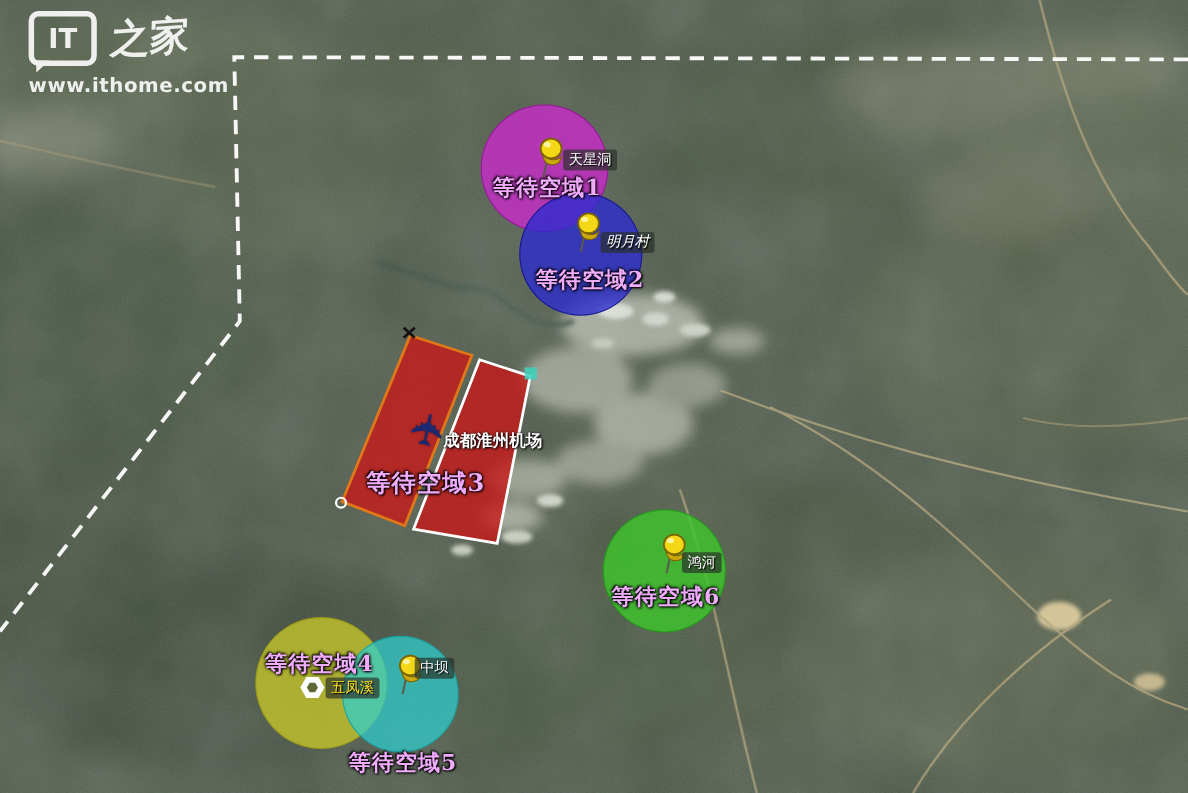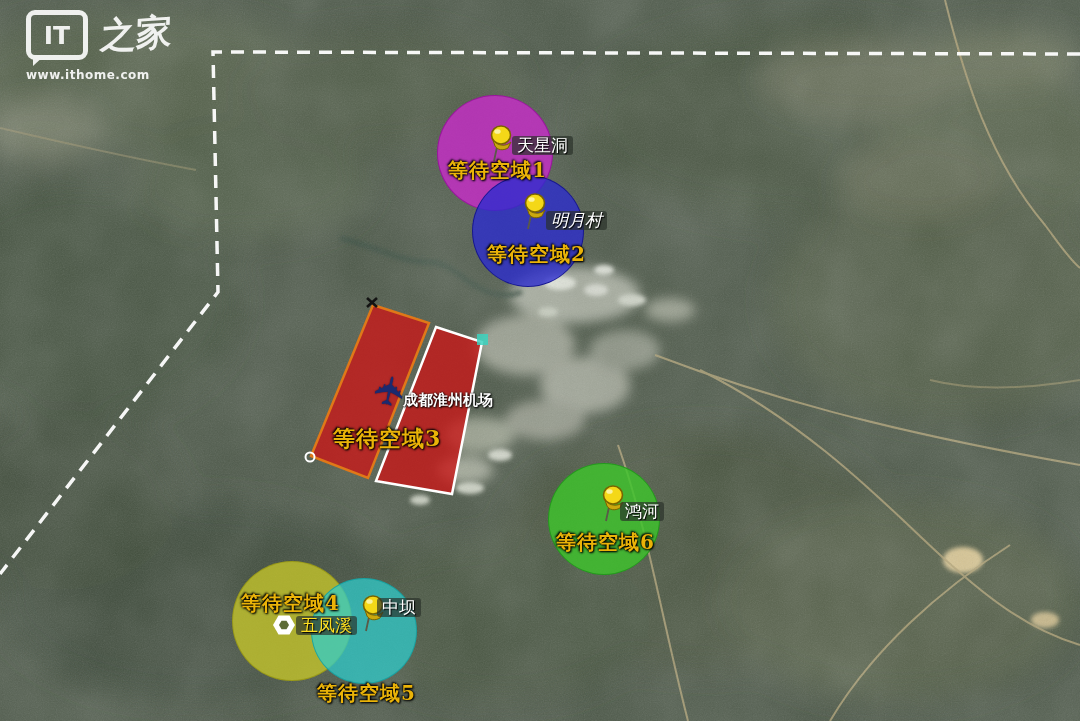--- a/index.html
+++ b/index.html
@@ -4,43 +4,43 @@
 <style>
   html,body{margin:0;padding:0;background:#222;}
   .stage{position:relative;width:1080px;height:721px;overflow:hidden;
          background:#4d5949;font-family:"DejaVu Sans","Liberation Sans",sans-serif;}
   .stage svg.layer{position:absolute;left:0;top:0;}
   .layer-terrain{z-index:0;}
   .layer-circles{z-index:2;}
   .layer-overlay{z-index:3;}
   .layer-labels{z-index:4;}
   .zone-circle{position:absolute;border-radius:50%;}
-  .zone-label{position:absolute;color:#eab308;font-weight:bold;font-size:20px;white-space:nowrap;
+  .zone-label{position:absolute;color:#f0abfc;font-weight:bold;font-size:20px;white-space:nowrap;
               font-family:"DejaVu Serif","Liberation Serif",serif;letter-spacing:1px;
               text-shadow:0 0 3px #000,1px 1px 2px #000,-1px -1px 2px #000;z-index:4;}
-  .pin-badge{position:absolute;background:rgba(42,48,42,0.68);color:#fff;font-size:17px;
+  .pin-badge{position:absolute;background:rgba(42,48,42,0.68);color:#fff;font-size:13px;
              line-height:17px;padding:1px 5px;border-radius:3px;white-space:nowrap;
              text-shadow:1px 1px 1px #000;z-index:4;}
   .pin-badge.yellow-text{color:#ffdf20;}
   .airport-label{position:absolute;color:#fff;font-weight:bold;font-size:15px;white-space:nowrap;
                  text-shadow:0 0 2px #000,1px 1px 2px #000;z-index:4;}
   .plane{position:absolute;width:46px;height:46px;display:flex;align-items:center;justify-content:center;
          font-size:40px;color:#1b2a70;transform:rotate(-78deg);z-index:4;
          text-shadow:0 0 2px rgba(0,0,30,0.6);}
   
   .watermark{position:absolute;left:26px;top:10px;z-index:5;opacity:0.9;color:#fff;}
   .wm-row{display:flex;align-items:flex-start;}
   .wm-box{width:52px;height:40px;border:5px solid #fff;border-radius:9px;display:flex;
           align-items:center;justify-content:center;font-weight:900;font-size:25px;color:#fff;
           position:relative;}
   .wm-box::after{content:"";position:absolute;left:2px;bottom:-11px;width:0;height:0;
                  border-left:12px solid #fff;border-bottom:11px solid transparent;}
   .wm-cn{font-family:"DejaVu Serif","Liberation Serif",serif;font-size:36px;font-weight:bold;
          margin-left:12px;transform:rotate(-4deg) skewX(-6deg);}
-  .wm-url{font-size:12px;font-weight:bold;letter-spacing:0.5px;margin-top:8px;}
+  .wm-url{font-size:18px;font-weight:bold;letter-spacing:0.5px;margin-top:8px;}
 </style>
 </head>
 <body>
 
 <div class="stage">
 
   <svg class="layer layer-terrain" width="1080" height="721">
     <defs>
       <filter id="b14" x="-50%" y="-50%" width="200%" height="200%">
           <feGaussianBlur stdDeviation="14"></feGaussianBlur>

